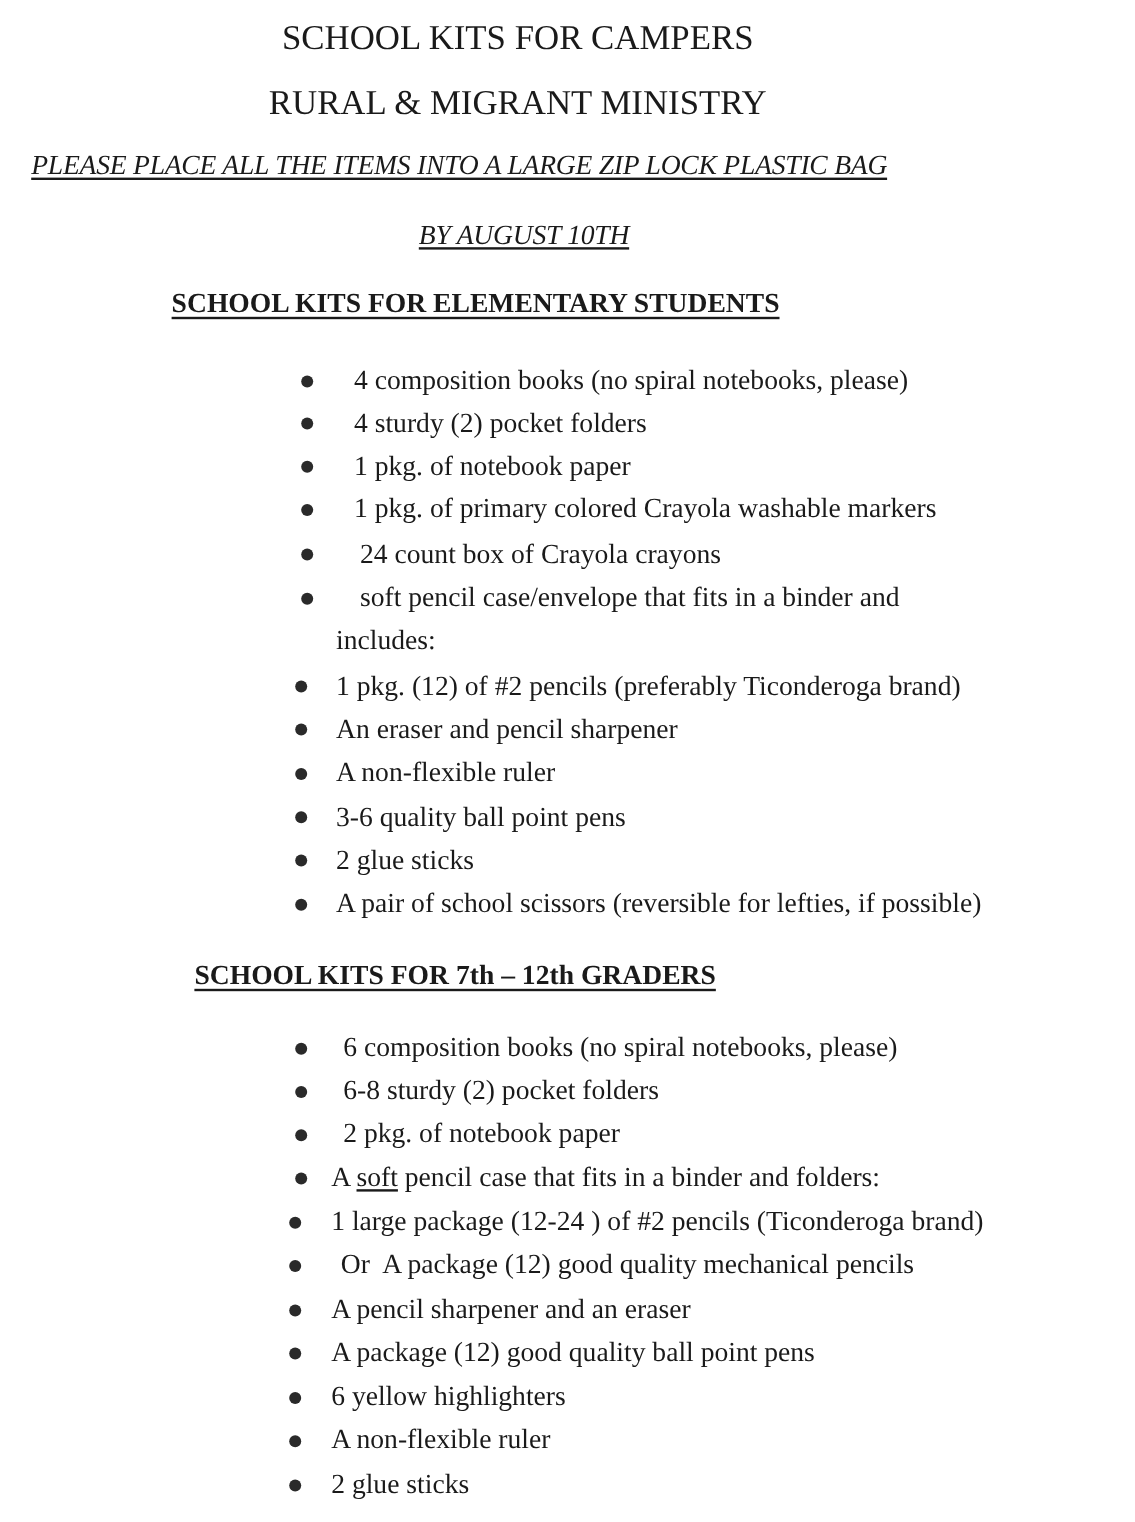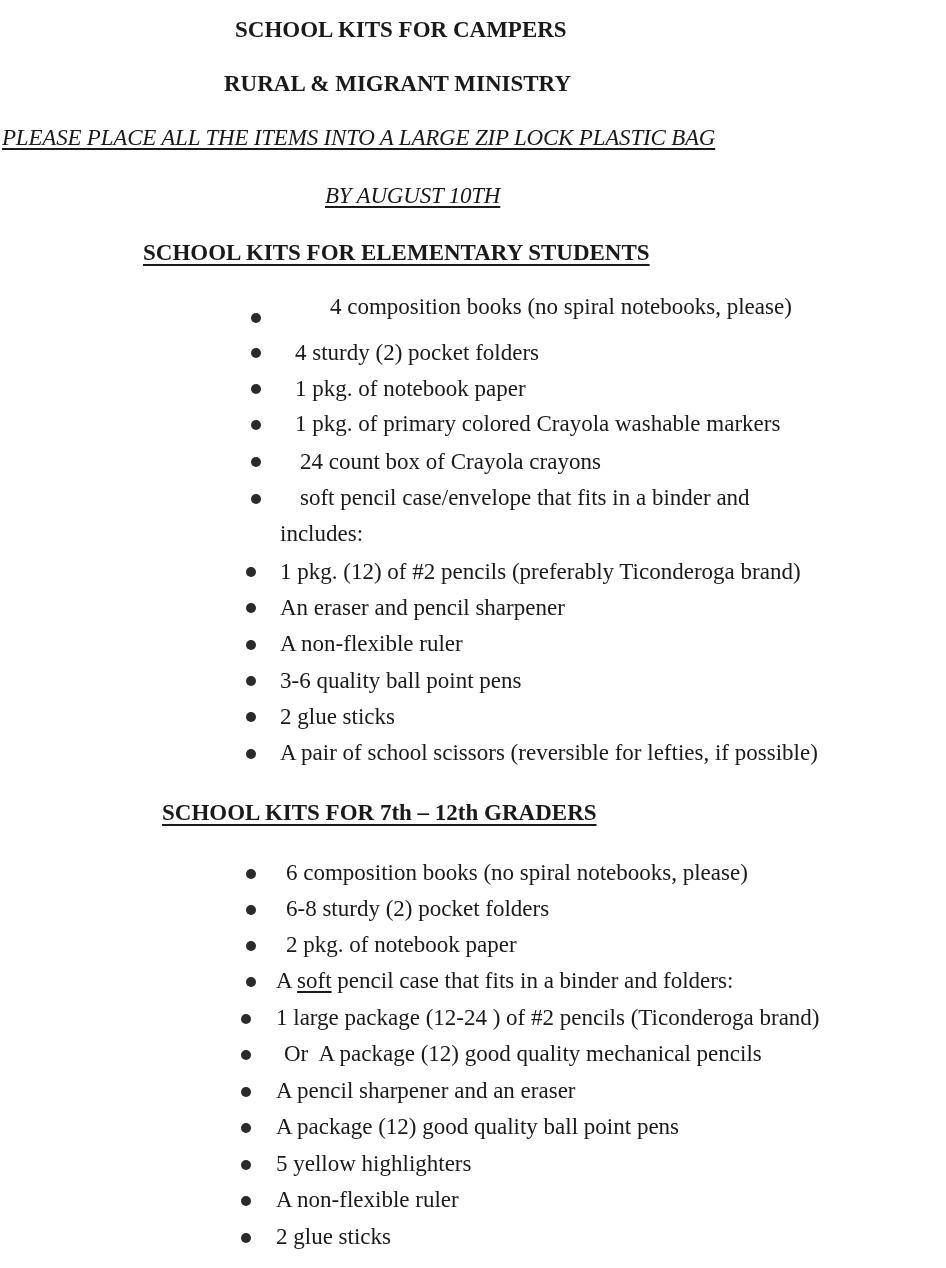--- a/index.html
+++ b/index.html
@@ -2,43 +2,43 @@
 <html><head>
   <meta charset="utf-8">
   <style>
     html, body { margin: 0; padding: 0; background: #ffffff; }
     body {
       width: 946px; height: 1268px; position: relative; overflow: hidden;
       font-family: "Liberation Serif", "DejaVu Serif", serif;
       color: #1a1a1a;
     }
     .line { position: absolute; white-space: nowrap; line-height: 1; }
-    .title { font-weight: bold; font-size: 23px; }
-    .italic-u { font-style: italic; text-decoration: underline; text-decoration-thickness: 1.5px; text-underline-offset: 3px; font-size: 23px; letter-spacing: -0.2px; }
+    .title { font-weight: normal; font-size: 29px; }
+    .italic-u { font-style: italic; text-decoration: underline; text-decoration-thickness: 1.5px; text-underline-offset: 3px; font-size: 23px; letter-spacing: -0.2px; margin-left: 24px; }
     .section { font-weight: bold; font-size: 23px; text-decoration: underline; text-decoration-thickness: 2px; text-underline-offset: 4px; }
     .item { font-size: 23px; }
     .bullet {
       position: absolute; width: 10px; height: 10px; border-radius: 50%;
       background: #2a2a2a;
     }
     .u { text-decoration: underline; text-decoration-thickness: 1.5px; text-underline-offset: 3px; }
   </style>
 </head>
 <body>
 
 <div class="line title" style="left:235px; top:18px;">SCHOOL KITS FOR CAMPERS</div>
 <div class="line title" style="left:224px; top:72px;">RURAL &amp; MIGRANT MINISTRY</div>
 <div class="line italic-u" style="left:2px; top:126px;">PLEASE PLACE ALL THE ITEMS INTO A LARGE ZIP LOCK PLASTIC BAG</div>
 <div class="line italic-u" style="left:325px; top:184px;">BY AUGUST 10TH</div>
 
 <div class="line section" style="left:122px; top:241px;margin-left:21px;">SCHOOL KITS FOR ELEMENTARY STUDENTS</div>
 
 <div>
   <span class="bullet" style="left:251px; top:313px;"></span>
-  <div class="line item" style="left:295px; top:295px;margin-left:35px;">4 composition books (no spiral notebooks, please)</div>
+  <div class="line item" style="left:295px; top:305px;">4 composition books (no spiral notebooks, please)</div>
 
   <span class="bullet" style="left:251px; top:348px;"></span>
   <div class="line item" style="left:295px; top:341px;">4 sturdy (2) pocket folders</div>
 
   <span class="bullet" style="left:251px; top:384px;"></span>
   <div class="line item" style="left:295px; top:377px;">1 pkg. of notebook paper</div>
 
   <span class="bullet" style="left:251px; top:420px;"></span>
   <div class="line item" style="left:295px; top:412px;text-align:center;">1 pkg. of primary colored Crayola washable markers</div>
 
@@ -91,20 +91,20 @@
   <span class="bullet" style="left:241px; top:1050px;"></span>
   <div class="line item" style="left:284px; top:1042px; white-space: pre;">Or  A package (12) good quality mechanical pencils</div>
 
   <span class="bullet" style="left:241px; top:1087px;"></span>
   <div class="line item" style="left:276px; top:1079px;">A pencil sharpener and an eraser</div>
 
   <span class="bullet" style="left:241px; top:1123px;"></span>
   <div class="line item" style="left:276px; top:1115px;">A package (12) good quality ball point pens</div>
 
   <span class="bullet" style="left:241px; top:1160px;"></span>
-  <div class="line item" style="left:276px; top:1152px;">5 yellow highlighters</div>
+  <div class="line item" style="left:276px; top:1152px;">6 yellow highlighters</div>
 
   <span class="bullet" style="left:241px; top:1196px;"></span>
   <div class="line item" style="left:276px; top:1188px;">A non-flexible ruler</div>
 
   <span class="bullet" style="left:241px; top:1233px;"></span>
   <div class="line item" style="left:276px; top:1225px;">2 glue sticks</div>
 </div>
 
 </body></html>

